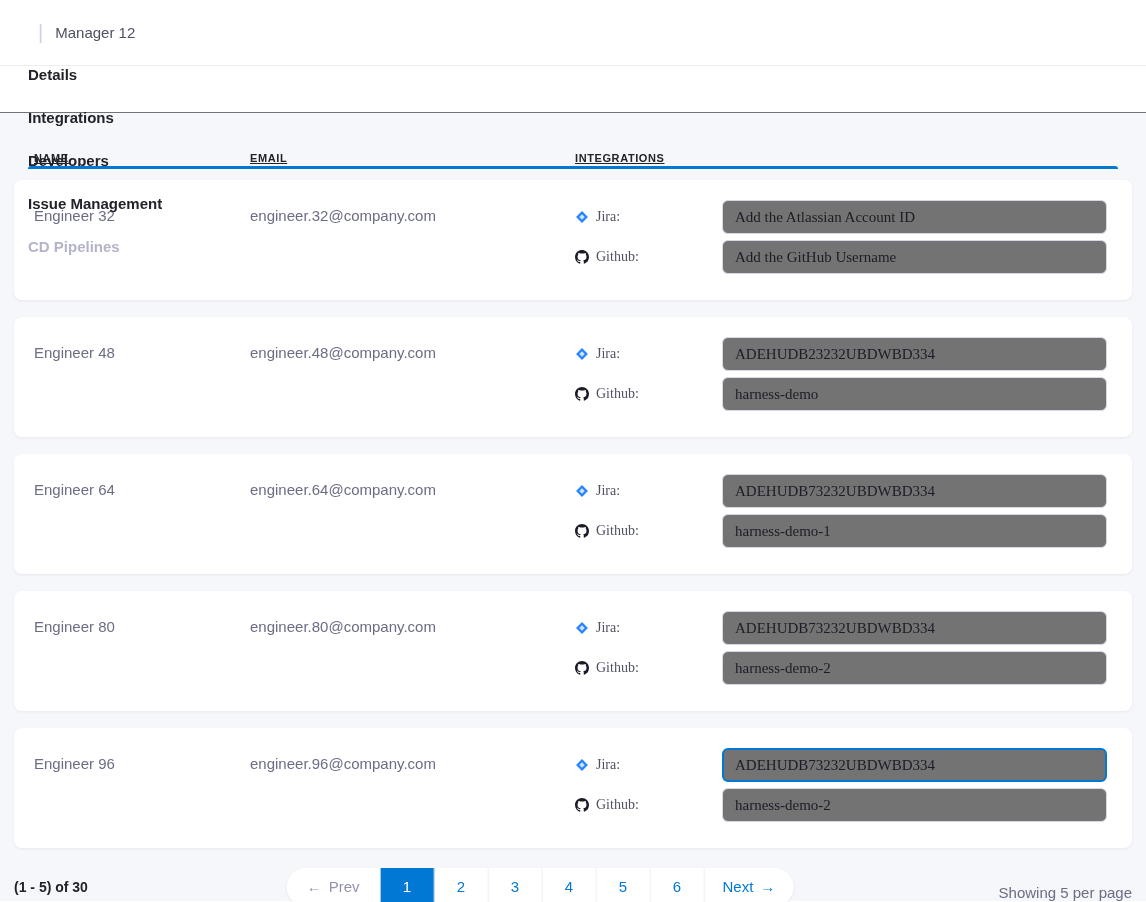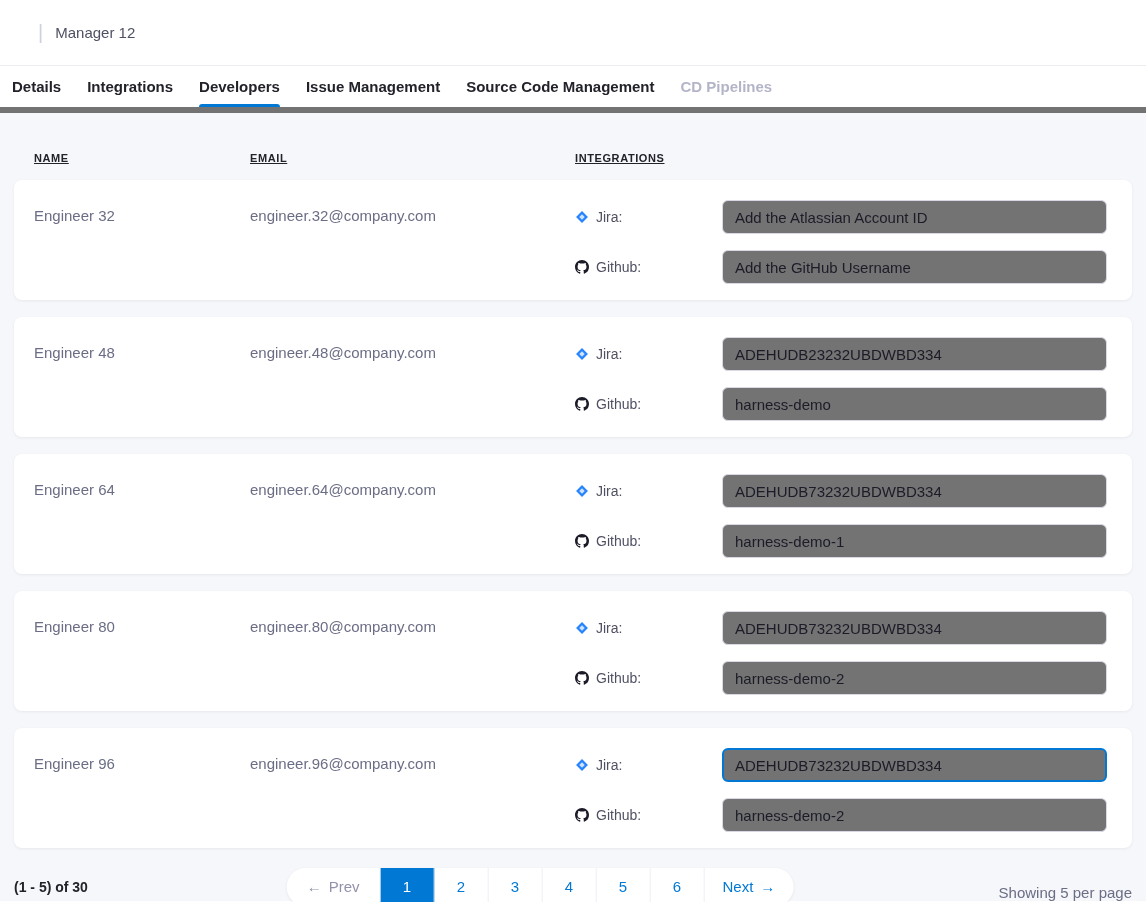--- a/index.html
+++ b/index.html
@@ -24,22 +24,23 @@
   .title-sep { margin:0 12px 0 14px; color:#cfd0dd; font-size:20px; font-weight:300; }
   .subtitle { font-size:15px; color:#4f5162; }
 
   
   .tabbar {
     height:47px;
     background:#ffffff;
     display:flex;
     align-items:stretch;
     gap:26px;
-    padding:0 12px;
-    border-bottom:6px solid #737373;
+    padding:0 28px;
+    border-bottom:1px solid #737373;
+    flex-direction:column;
   }
   .tab {
     display:flex; align-items:center;
     font-size:15px; font-weight:700; color:#22222a;
     position:relative; cursor:pointer; white-space:nowrap;
     background:none; border:none; font-family:inherit;
   }
   .tab.active::after {
     content:""; position:absolute; left:0; right:0; bottom:0;
     height:3px; background:#0278d5; border-radius:3px 3px 0 0;
@@ -70,21 +71,21 @@
     background:#ffffff;
     border-radius:8px;
     box-shadow:0 1px 3px rgba(40,41,61,0.07);
     height:120px;
     margin-bottom:17px;
     padding:24px 25px 0 20px;
     align-items:start;
   }
   .cell-text { font-size:15px; color:#6b6d85; padding-top:3px; }
 
-  .integrations { display:flex; flex-direction:column; gap:16px; margin-top:-4px; }
+  .integrations { display:flex; flex-direction:column; gap:6px; margin-top:-4px;font-family:Liberation Serif, serif; }
   .int-row { display:flex; align-items:center; }
   .int-label {
     width:147px; display:flex; align-items:center; gap:7px;
     font-size:14px; color:#4f5162;
   }
   .int-label svg { display:block; }
   .int-input {
     flex:1; height:34px;
     border:1px solid #d8d9e5; border-radius:6px;
     background:#737373;
@@ -133,21 +134,20 @@
 <div class="header">
   <span class="title-sep">|</span>
   <span class="subtitle">Manager 12</span>
 </div>
 
 <div class="tabbar">
   <button class="tab">Details</button>
   <button class="tab">Integrations</button>
   <button class="tab active">Developers</button>
   <button class="tab">Issue Management</button>
-  <button class="tab">Source Code Management</button>
   <button class="tab disabled">CD Pipelines</button>
 </div>
 
 <div class="content">
 
   <div class="grid-row col-headers">
     <div class="col-header">NAME</div>
     <div class="col-header">EMAIL</div>
     <div class="col-header">INTEGRATIONS</div>
   </div>

